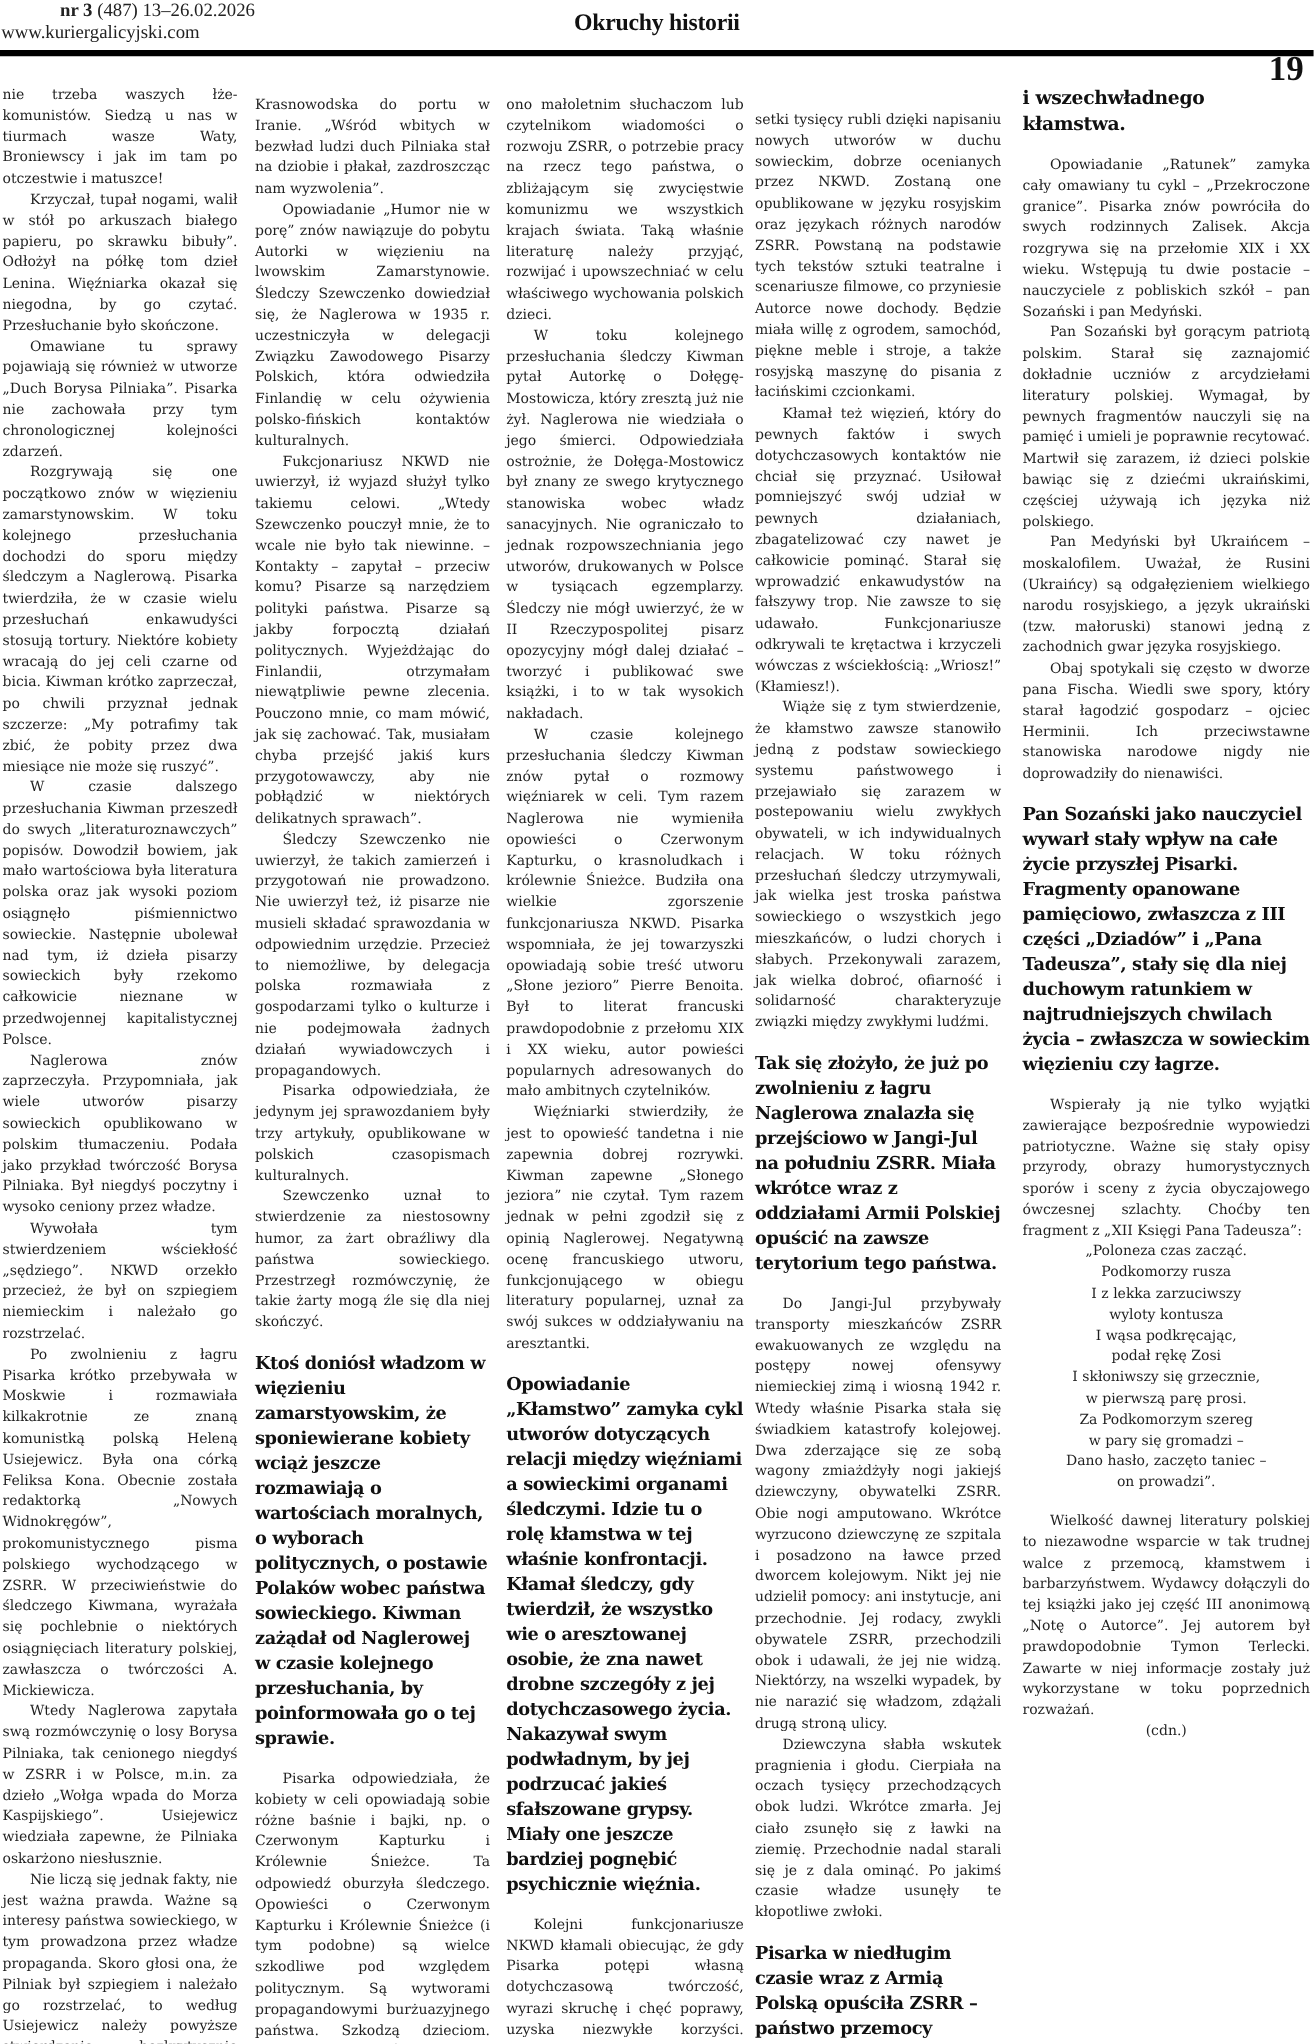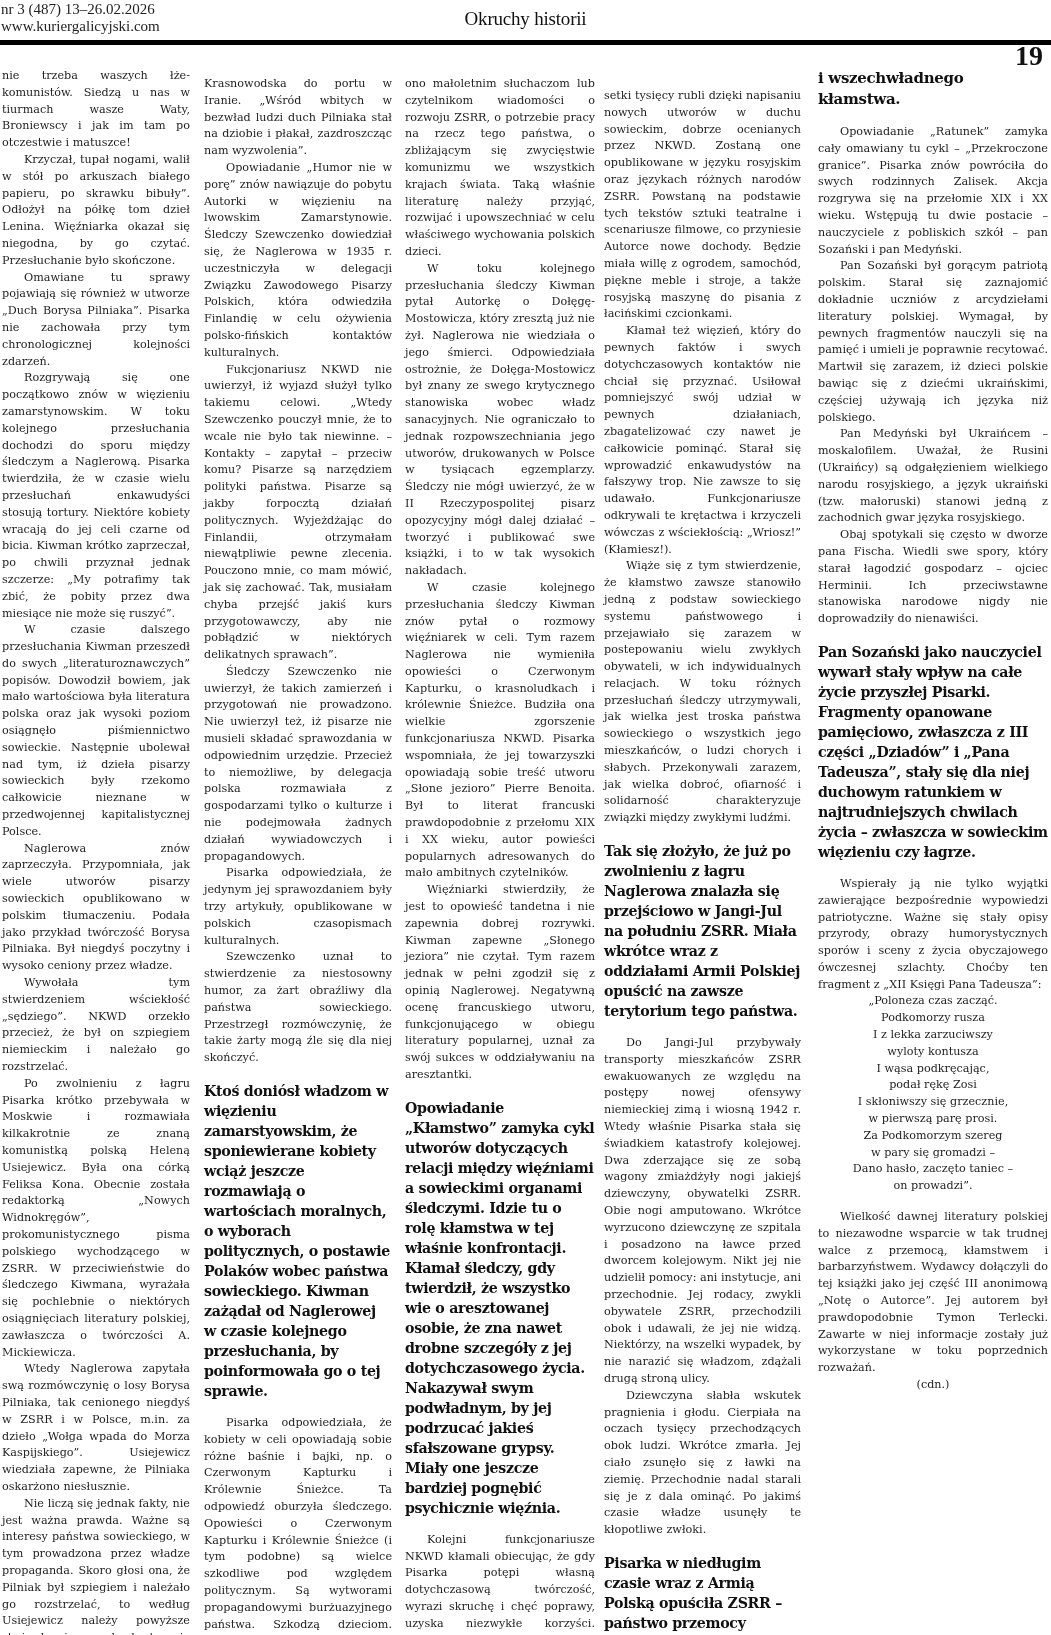--- a/index.html
+++ b/index.html
@@ -1,20 +1,20 @@
 <!DOCTYPE html>
 <html><head>
 <meta charset="utf-8">
 <style>
   html, body { margin: 0; padding: 0; background: #ffffff; }
   body { width: 1051px; height: 1635px; overflow: hidden; position: relative; color: #1a1a1a; font-family: "DejaVu Serif", serif; }
   .header { position: absolute; left: 0; top: 0; width: 1051px; height: 40px; }
   .hdr-left { position: absolute; left: 1px; top: 1px; font-family: "Liberation Serif", serif; font-size: 15px; line-height: 17px; color: #222; }
-  .hdr-left .nr { font-weight: normal; }
-  .hdr-title { position: absolute; left: 0; width: 1051px; top: 8px; text-align: center; font-family: "Liberation Serif", serif; font-weight: normal; font-size: 19px; color: #111; letter-spacing: -0.2px; }
+  .hdr-left .nr { font-weight: bold; margin-left: 47px; }
+  .hdr-title { position: absolute; left: 0; width: 1051px; top: 8px; text-align: center; font-family: "Liberation Serif", serif; font-weight: bold; font-size: 19px; color: #111; letter-spacing: -0.2px; }
   .hdr-page { position: absolute; right: 8px; top: 0px; font-family: "Liberation Serif", serif; font-weight: bold; font-size: 28px; color: #111; margin-top: 40px; }
   .hdr-rule { position: absolute; left: 0; top: 40px; width: 1051px; height: 5px; background: #000; }
 
   .col { position: absolute; top: 68px; font-family: "DejaVu Serif", serif; font-size: 11.2px; line-height: 16.8px; text-align: justify; hyphens: manual; color: #1e1e1e; }
   .c1 { left: 2px; width: 188px; }
   .c2 { left: 204px; width: 188px; top: 76px; }
   .c3 { left: 405px; width: 190px; top: 76px; }
   .c4 { left: 604px; width: 197px; top: 88px; }
   .c5 { left: 818px; width: 230px; }
   .col p { margin: 0; text-indent: 22px; }

